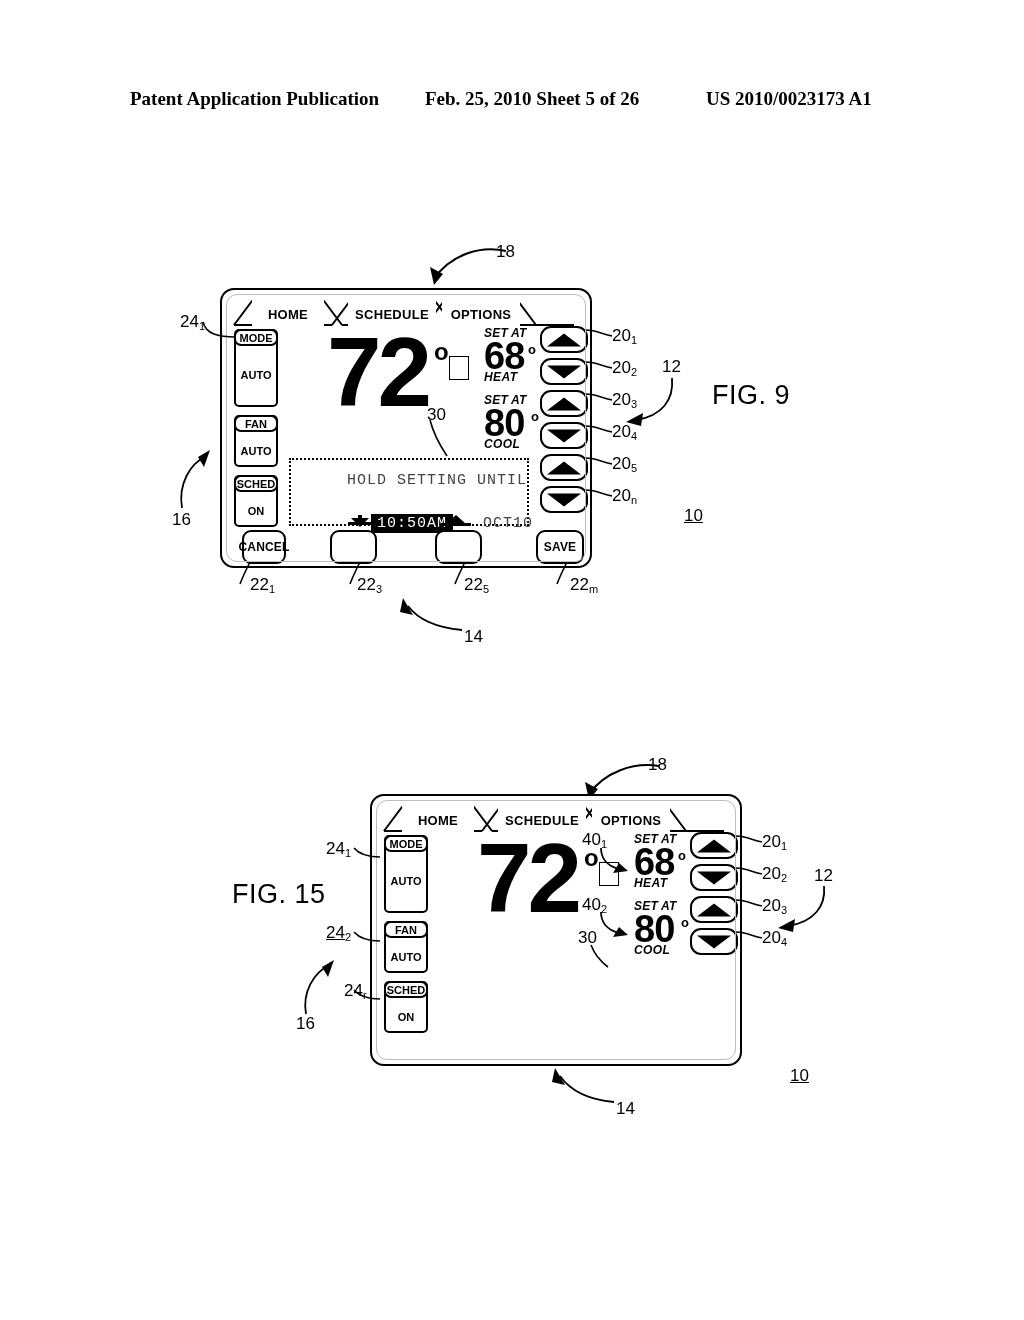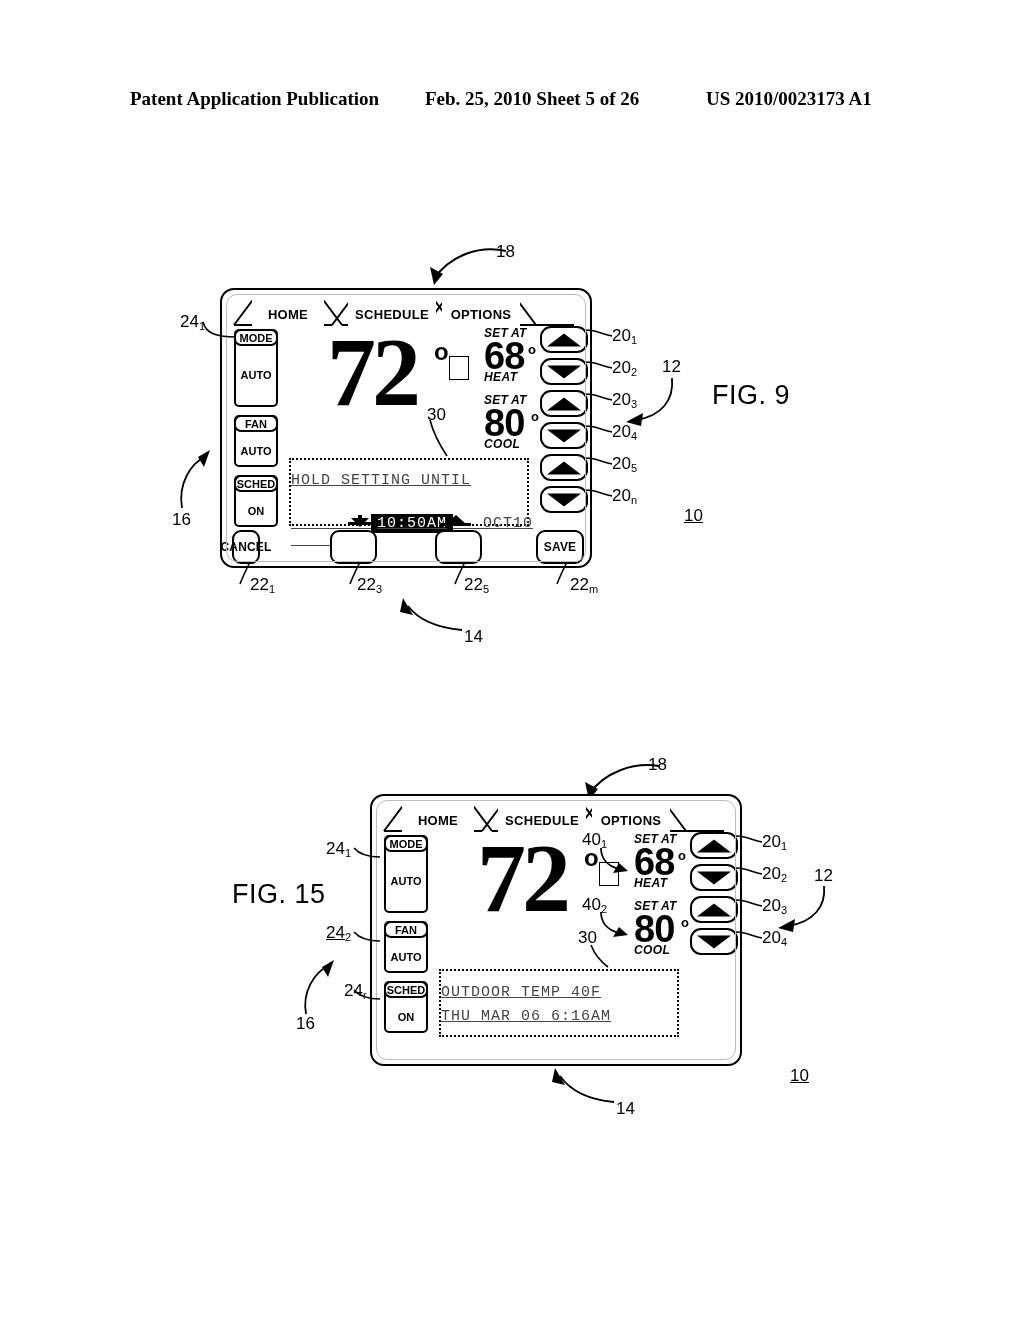--- a/index.html
+++ b/index.html
@@ -121,21 +121,21 @@
     width: 0; height: 0;
     border-left: 17px solid transparent;
     border-right: 17px solid transparent;
   }
   .tri-up   { border-bottom: 13px solid #000; }
   .tri-down { border-top: 13px solid #000; }
 
   
   .bigtemp {
     position: absolute;
-    font-family: Liberation Serif, serif;
+    font-family: Liberation Sans, sans-serif;
     font-weight: bold;
     line-height: .82;
     letter-spacing: -4px;
   }
   .deg-sup {
     position: absolute;
     font-weight: bold;
   }
   .modebox {
     position: absolute;
@@ -170,23 +170,22 @@
     position: absolute;
     border: 2px dotted #000;
     background: #fff;
     box-sizing: border-box;
     font-family: "Liberation Mono", monospace;
     color: #444;
   }
   .lcd .line {
     position: absolute;
     left: 0; right: 0;
-    text-align: left;
+    text-align: right;
     white-space: pre;
-    text-decoration: underline;
   }
   .lcd .invert {
     background: #000;
     color: #fff;
     padding: 1px 6px;
   }
   .cursor-solid {
     position: absolute;
     width: 0; height: 0;
     border-left: 9px solid transparent;
@@ -354,21 +353,21 @@
         <span class="invert">10:50AM</span><span>   </span><span>OCT10</span>
       </div>
 
       <span class="cursor-stem" style="left:67px;top:55px;width:4px;height:5px;"></span>
       <span class="cursor-solid" style="left:60px;top:58px;"></span>
       <span class="cursor-stem" style="left:57px;top:62px;width:24px;height:3px;"></span>
       <span class="cursor-hollow" style="left:155px;top:55px;"></span>
       <span class="cursor-stem" style="left:150px;top:63px;width:30px;height:3px;"></span>
     </div>
 
-    <div class="botbtn" style="left:10px;top:240px;width:28px;height:34px;">
+    <div class="botbtn" style="left:20px;top:240px;width:44px;height:34px;">
       <span>CANCEL</span>
     </div>
     <div class="botbtn" style="left:108px;top:240px;width:47px;height:34px;">
       <span></span>
     </div>
     <div class="botbtn" style="left:213px;top:240px;width:47px;height:34px;">
       <span></span>
     </div>
     <div class="botbtn" style="left:314px;top:240px;width:48px;height:34px;">
       <span>SAVE</span>
@@ -527,24 +526,20 @@
         <span class="tri tri-down"></span>
       </div>
       <div class="arrowbtn" style="left:0;top:64px;width:48px;height:27px;">
         <span class="tri tri-up"></span>
       </div>
       <div class="arrowbtn" style="left:0;top:96px;width:48px;height:27px;">
         <span class="tri tri-down"></span>
       </div>
     </div>
 
-    <div class="lcd" style="left:67px;top:173px;width:240px;height:68px;">
-      <div class="line" style="top:13px;font-size:15px;letter-spacing:1px;">OUTDOOR TEMP 40F</div>
-      <div class="line" style="top:37px;font-size:15px;letter-spacing:1px;">THU MAR 06 6:16AM</div>
-    </div>
   </div>
 
   <svg class="leader" style="left:352px;top:846px;width:30px;height:14px;">
     <path d="M 2 2 C 8 9, 16 11, 28 11" stroke="#000" stroke-width="1.6" fill="none"></path>
   </svg>
   <div class="ref" style="left:326px;top:839px;">
     <span>24</span><sub>1</sub>
   </div>
 
   <svg class="leader" style="left:352px;top:930px;width:30px;height:14px;">

